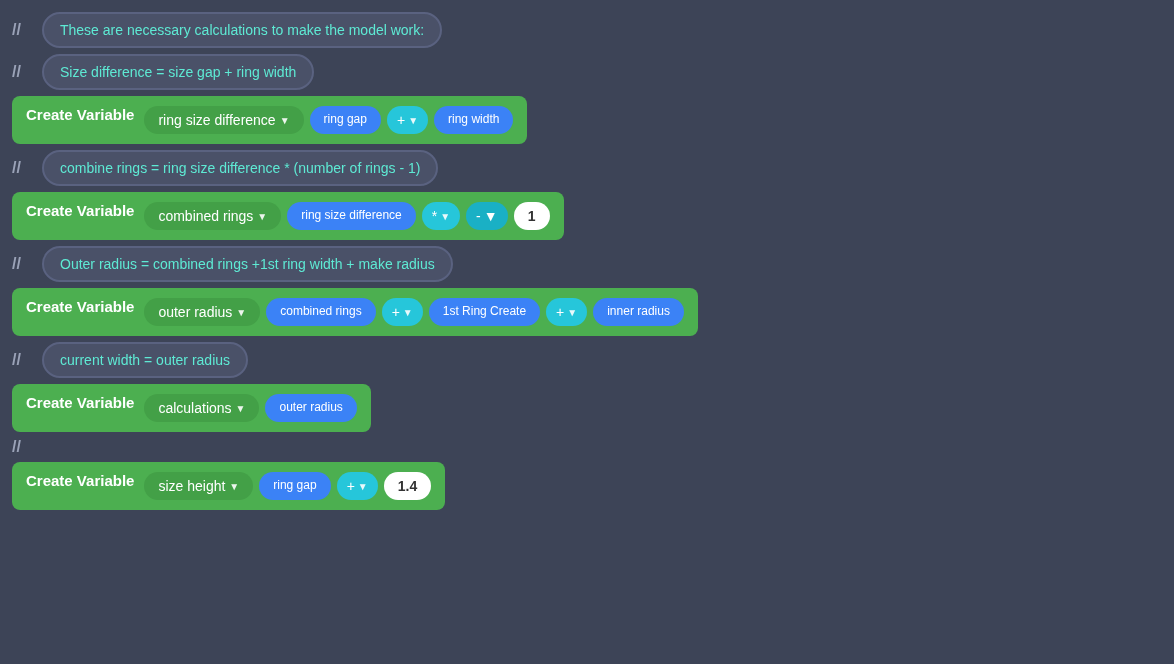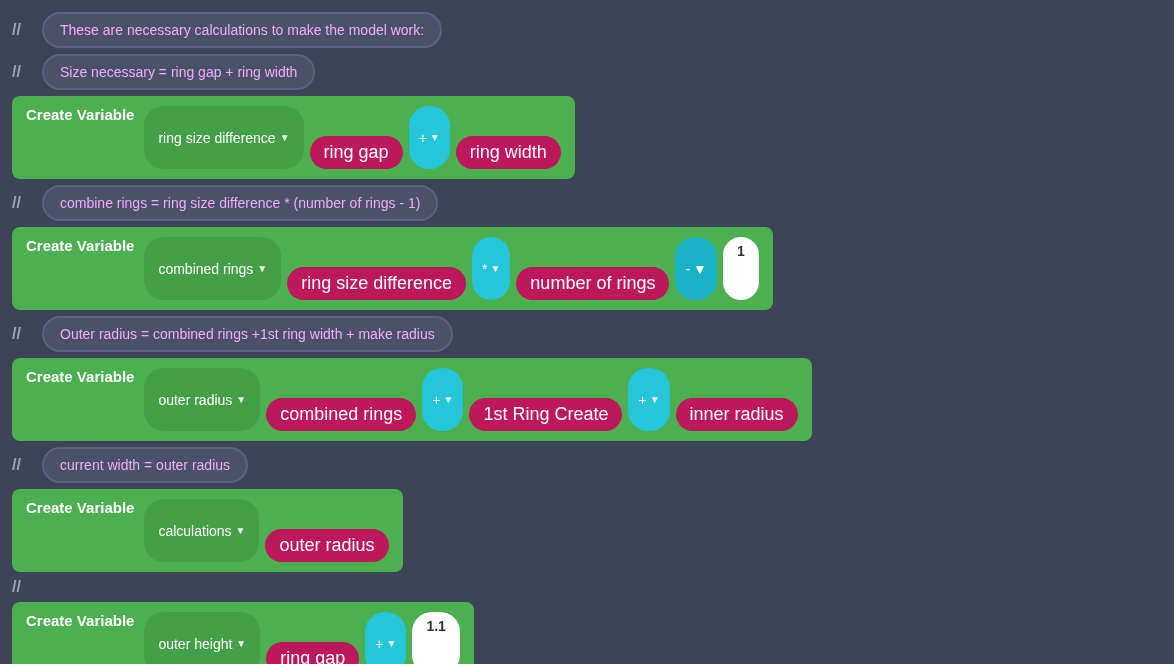--- a/index.html
+++ b/index.html
@@ -27,21 +27,21 @@
       font-weight: bold;
       margin-right: 8px;
       flex-shrink: 0;
       width: 22px;
     }
 
     .comment-bubble {
       background-color: #4a5168;
       border-radius: 20px;
       padding: 8px 16px;
-      color: #f0abfc;
+      color: #5eead4;
       font-size: 14px;
       border: 2px solid #5a6280;
     }
 
     
     .create-variable-row {
       background-color: #4caf50;
       border-radius: 8px;
       padding: 10px 14px;
       display: flex;
@@ -74,29 +74,28 @@
       cursor: pointer;
     }
 
     .var-pill .arrow {
       font-size: 10px;
       opacity: 0.9;
     }
 
     
     .value-pill {
-      background-color: #be185d;
+      background-color: #3b82f6;
       border-radius: 20px;
       padding: 6px 14px;
       color: white;
-      font-size: 18px;
+      font-size: 12px;
       font-weight: 500;
       flex-shrink: 0;
       cursor: pointer;
-      margin-top: 30px;
     }
 
     
     .op-pill {
       background-color: #26c6da;
       border-radius: 20px;
       padding: 6px 10px;
       color: white;
       font-size: 14px;
       display: flex;
@@ -152,21 +151,21 @@
   <div class="block-row">
     <span class="comment-prefix">//</span>
     <div class="comment-bubble">
       <span>These are necessary calculations to make the model work:</span>
     </div>
   </div>
 
   <div class="block-row">
     <span class="comment-prefix">//</span>
     <div class="comment-bubble">
-      <span>Size necessary = ring gap + ring width</span>
+      <span>Size difference = size gap + ring width</span>
     </div>
   </div>
 
   <div class="create-variable-row">
     <span class="cv-label">Create Variable</span>
     <div class="var-pill">
       <span>ring size difference</span>
       <span class="arrow">▼</span>
     </div>
     <div class="value-pill">
@@ -193,23 +192,20 @@
     <div class="var-pill">
       <span>combined rings</span>
       <span class="arrow">▼</span>
     </div>
     <div class="value-pill">
       <span>ring size difference</span>
     </div>
     <div class="op-pill">
       <span>*</span>
       <span class="arrow">▼</span>
-    </div>
-    <div class="value-pill">
-      <span>number of rings</span>
     </div>
     <div class="sub-op-pill">
       <span>-</span>
       <span class="arrow">▼</span>
     </div>
     <div class="number-pill">
       <span>1</span>
     </div>
   </div>
 
@@ -263,28 +259,28 @@
     </div>
   </div>
 
   <div class="block-row">
     <span class="comment-prefix">//</span>
   </div>
 
   <div class="create-variable-row">
     <span class="cv-label">Create Variable</span>
     <div class="var-pill">
-      <span>outer height</span>
+      <span>size height</span>
       <span class="arrow">▼</span>
     </div>
     <div class="value-pill">
       <span>ring gap</span>
     </div>
     <div class="op-pill">
       <span>+</span>
       <span class="arrow">▼</span>
     </div>
     <div class="number-pill">
-      <span>1.1</span>
+      <span>1.4</span>
     </div>
   </div>
 
 </div>
 
 </body></html>

